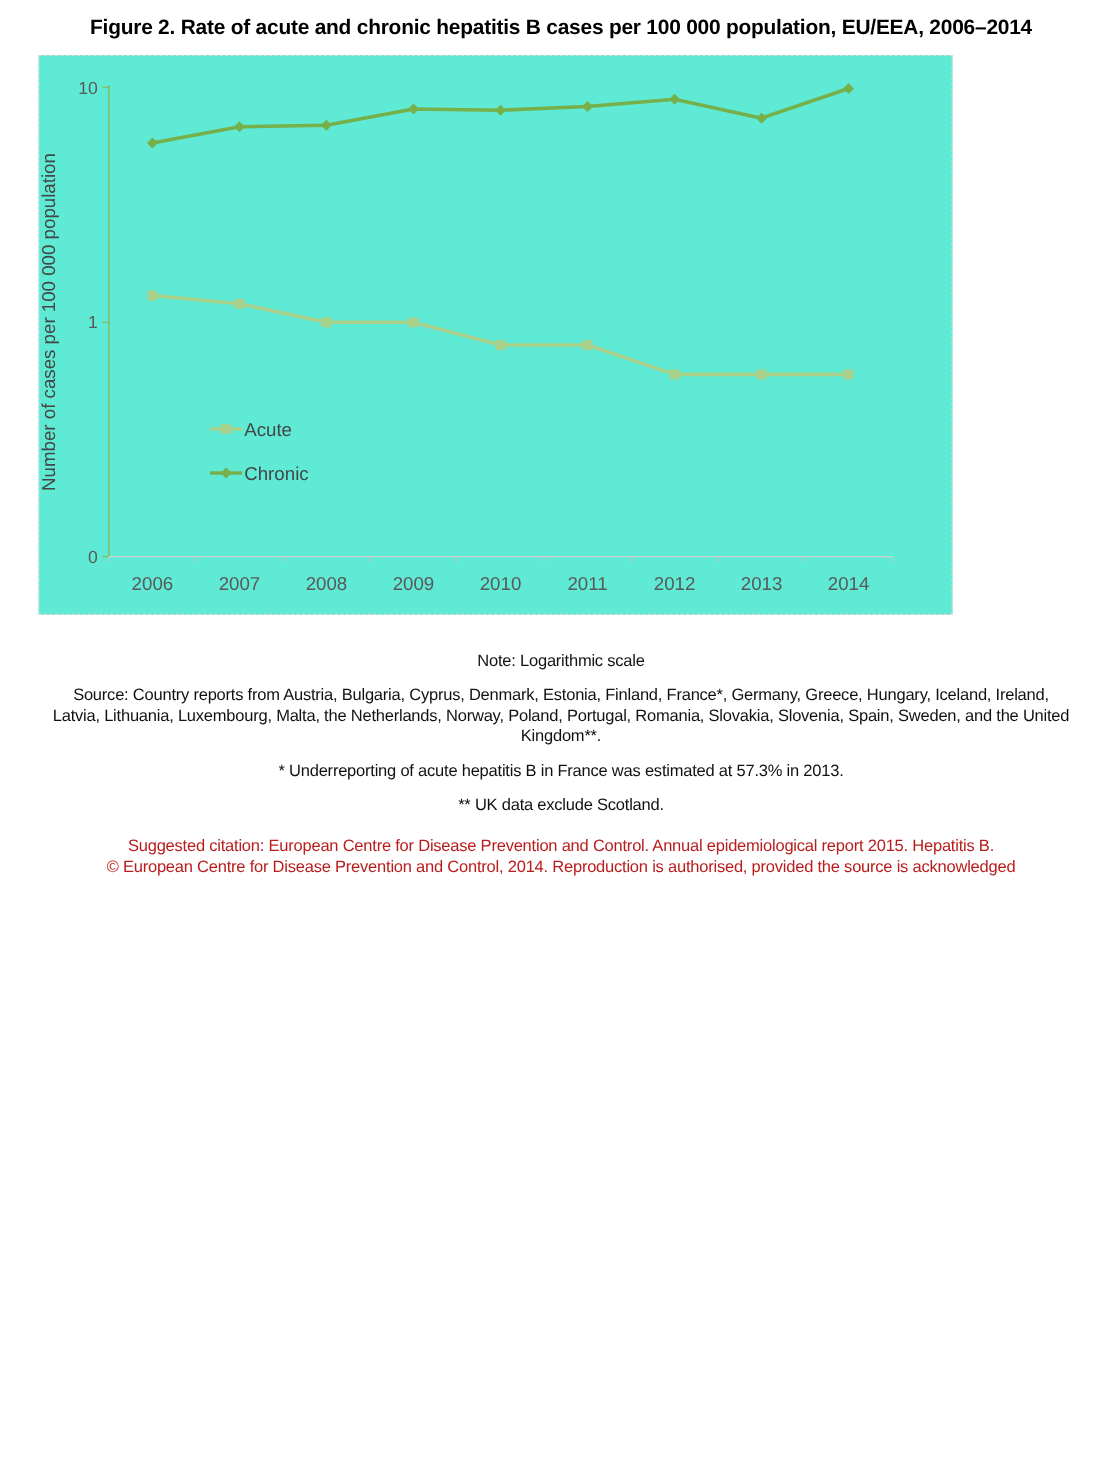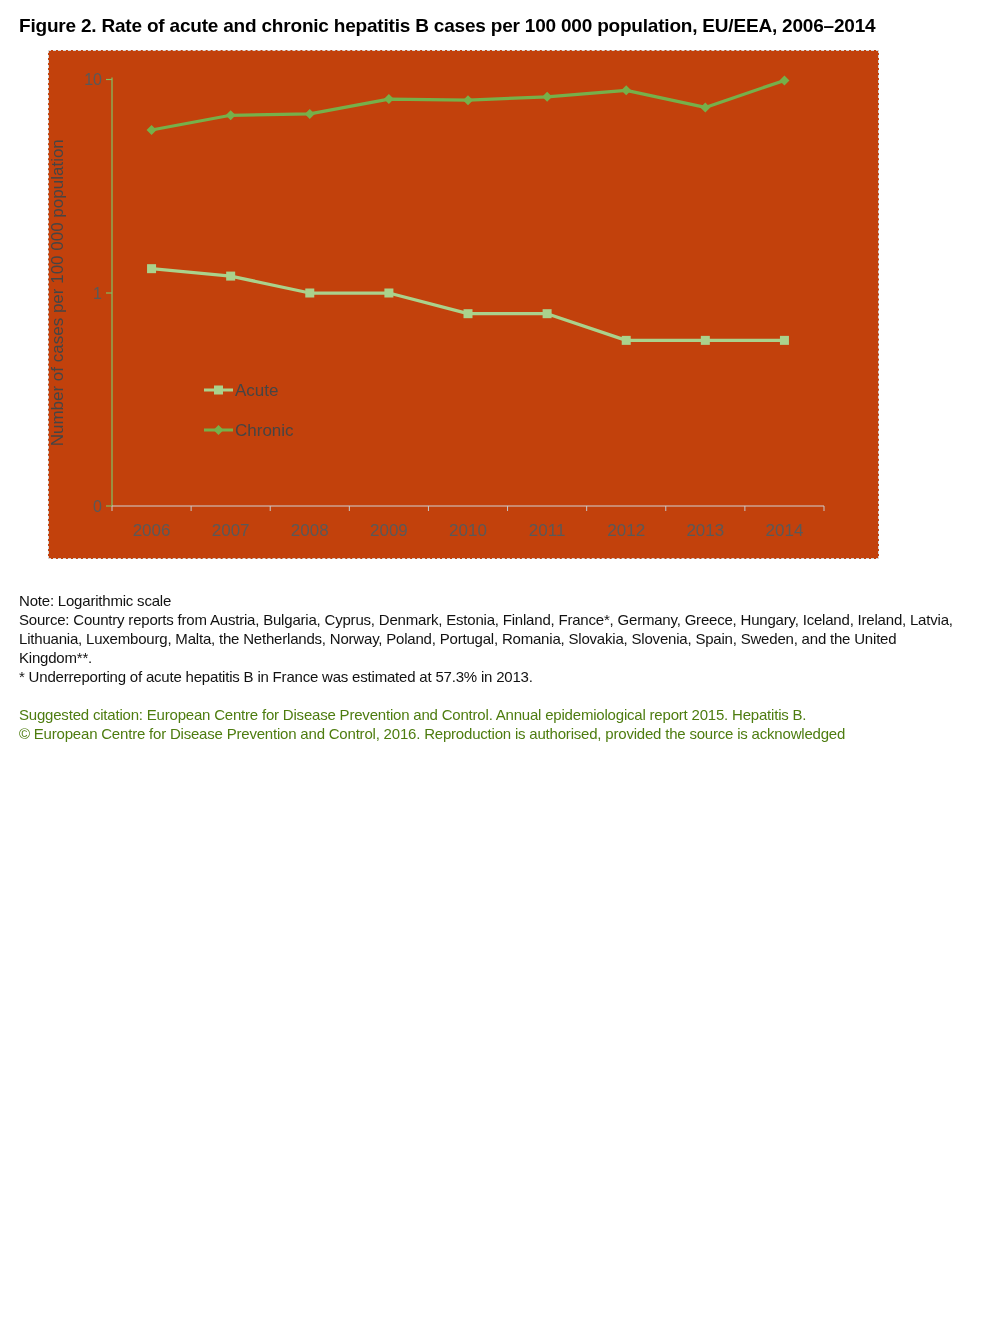--- a/index.html
+++ b/index.html
@@ -1,33 +1,32 @@
 <!DOCTYPE html>
 <html><head>
 <meta charset="utf-8">
 <style>
   html,body{margin:0;padding:0;background:#ffffff;}
   body{
     width:1008px;height:1344px;position:relative;
     font-family:"Liberation Sans","DejaVu Sans",sans-serif;
     color:#111;
   }
-  .page{position:absolute;left:19px;top:14px;width:950px;}
+  .page{position:absolute;left:35px;top:14px;width:950px;text-align:center;}
   .fig-title{
     font-size:19px;font-weight:bold;line-height:23px;color:#000;
     letter-spacing:-0.2px;margin:0 0 13px 0;width:950px;
   }
   .chart-box{
-    width:829px;height:507px;border:1px dashed #d9d9d9;background:#c2410c;
+    width:829px;height:507px;border:1px dashed #d9d9d9;background:#5eead4;
     margin-bottom:32px;
-    margin-left:29px;
   }
   .notes{font-size:15px;line-height:19px;letter-spacing:-0.2px;color:#111;width:950px;}
-  .notes div{margin:0;}
-  .citation{margin-top:19px;font-size:15px;line-height:19px;letter-spacing:-0.2px;color:#4d7c0f;width:950px;}
+  .notes div{margin:12px;}
+  .citation{margin-top:19px;font-size:15px;line-height:19px;letter-spacing:-0.2px;color:#b91c1c;width:950px;}
   svg text{font-family:"Liberation Sans","DejaVu Sans",sans-serif;}
 </style>
 </head>
 <body>
 
 <div class="page">
 
   <div class="fig-title">Figure 2. Rate of acute and chronic hepatitis B cases per 100 000 population, EU/EEA, 2006–2014</div>
 
   <div class="chart-box">
@@ -90,20 +89,21 @@
         </g>
         <polygon points="164.5,379 169.5,374 174.5,379 169.5,384" fill="#76b04a"></polygon>
         <text x="186" y="385" font-size="17" fill="#454545">Chronic</text>
       </svg>
   </div>
 
   <div class="notes">
     <div>Note: Logarithmic scale</div>
     <div>Source: Country reports from Austria, Bulgaria, Cyprus, Denmark, Estonia, Finland, France*, Germany, Greece, Hungary, Iceland, Ireland, Latvia, Lithuania, Luxembourg, Malta, the Netherlands, Norway, Poland, Portugal, Romania, Slovakia, Slovenia, Spain, Sweden, and the United Kingdom**.</div>
     <div>* Underreporting of acute hepatitis B in France was estimated at 57.3% in 2013.</div>
+    <div>** UK data exclude Scotland.</div>
   </div>
 
   <div class="citation">
     <div>Suggested citation: European Centre for Disease Prevention and Control. Annual epidemiological report 2015. Hepatitis B.</div>
-    <div>© European Centre for Disease Prevention and Control, 2016. Reproduction is authorised, provided the source is acknowledged</div>
+    <div>© European Centre for Disease Prevention and Control, 2014. Reproduction is authorised, provided the source is acknowledged</div>
   </div>
 
 </div>
 
 </body></html>

